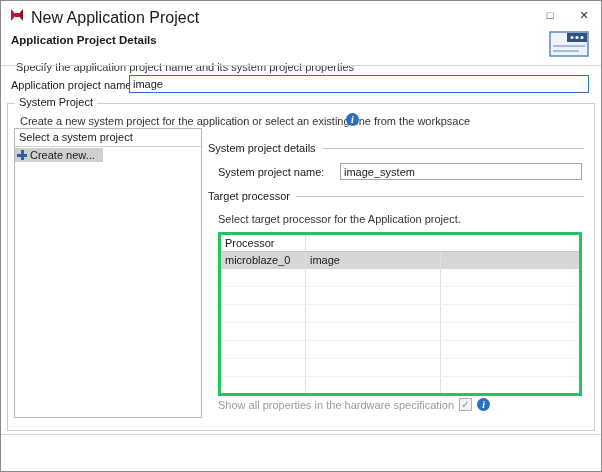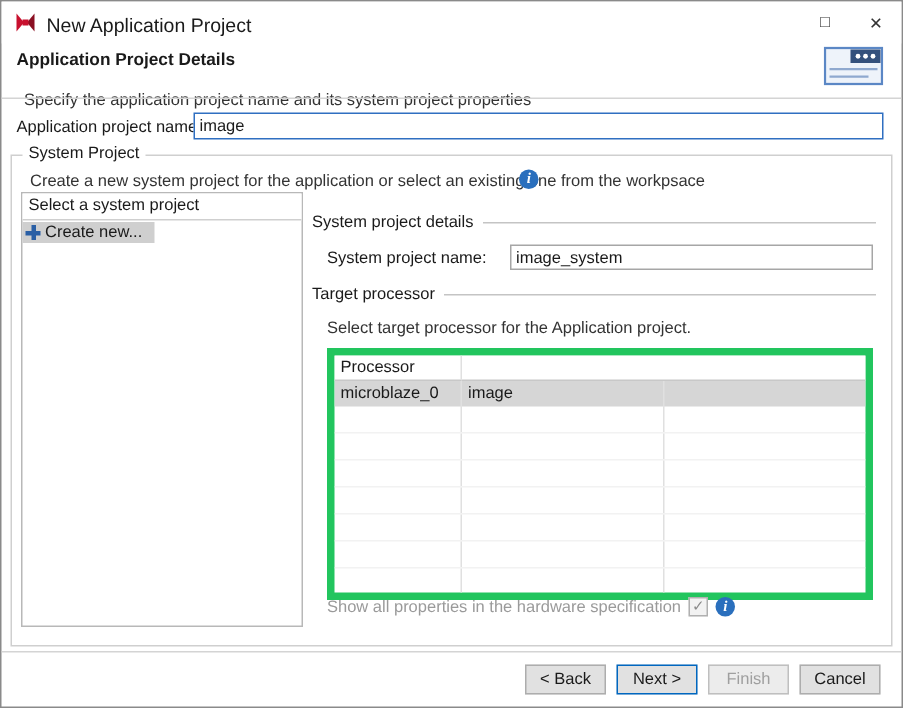--- a/index.html
+++ b/index.html
@@ -5,21 +5,21 @@
   html,body{margin:0;padding:0;background:#f3f3f3;}
   .window{
     position:relative;width:600px;height:470px;margin:0;
     background:#ffffff;border:1px solid #8a8a8a;
     font-family:"Liberation Sans",sans-serif;font-size:11px;color:#1a1a1a;
     overflow:hidden;
   }
   
   .titlebar{position:absolute;top:0;left:0;right:0;height:28px;background:#ffffff;}
   .app-icon{position:absolute;left:9px;top:7px;width:14px;height:14px;}
-  .win-title{position:absolute;left:30px;top:8px;font-size:13px;color:#1a1a1a;}
+  .win-title{position:absolute;left:30px;top:8px;font-size:16px;color:#1a1a1a;}
   .win-controls{position:absolute;top:0;right:0;height:28px;display:flex;}
   .wc{width:34px;height:28px;display:flex;align-items:center;justify-content:center;
       font-size:11px;color:#333;cursor:default;}
   
   .hdr-title{position:absolute;left:10px;top:33px;font-weight:bold;font-size:11.5px;}
   .hdr-sub{position:absolute;left:15px;top:48px;font-size:11px;color:#333;margin-top:12px;}
   .banner-icon{position:absolute;right:12px;top:28px;}
   .sep{position:absolute;left:0;right:0;border-top:1px solid #d4d4d4;height:0;}
   .sep-top{top:64px;}
   .sep-bottom{top:433px;}
@@ -60,21 +60,21 @@
   .sect-target{top:50px;}
   .name-label{position:absolute;left:10px;top:26px;}
   .name-input{
     position:absolute;left:84px;top:23px;right:2px;height:15px;
     border:1px solid #a6a6a6;font-family:"Liberation Sans",sans-serif;
     font-size:11px;padding:0 3px;color:#1a1a1a;outline:none;margin-left:48px;
   }
   .target-desc{position:absolute;left:10px;top:73px;color:#333;}
   
   .proc-table{position:absolute;left:10px;right:2px;top:92px;height:158px;
-              border:5px solid #22c55e;background:#fff;overflow:hidden;}
+              border:3px solid #22c55e;background:#fff;overflow:hidden;}
   .trow{display:flex;height:17px;line-height:17px;}
   .thead .tcell{border-bottom:1px solid #c8c8c8;background:#fff;}
   .tcell{box-sizing:border-box;padding:0 4px;border-right:1px solid #e0e0e0;
          white-space:nowrap;overflow:hidden;}
   .c1{width:85px;flex:none;}
   .c2{width:135px;flex:none;}
   .c3{flex:1;border-right:none;}
   .trow.selected{background:#d6d6d6;}
   .trow.empty{border-bottom:1px solid #f2f2f2;}
   
@@ -209,20 +209,14 @@
         <span>Show all properties in the hardware specification</span>
         <span class="checkbox">✓</span>
         <span class="info-icon">i</span>
       </div>
 
     </div>
   </div>
   <div class="group-label">System Project</div>
 
   <div class="sep sep-bottom"></div>
-  <div class="footer">
-    <button class="btn">&lt; Back</button>
-    <button class="btn default">Next &gt;</button>
-    <button class="btn disabled">Finish</button>
-    <button class="btn">Cancel</button>
-  </div>
 
 </div>
 
 </body></html>

